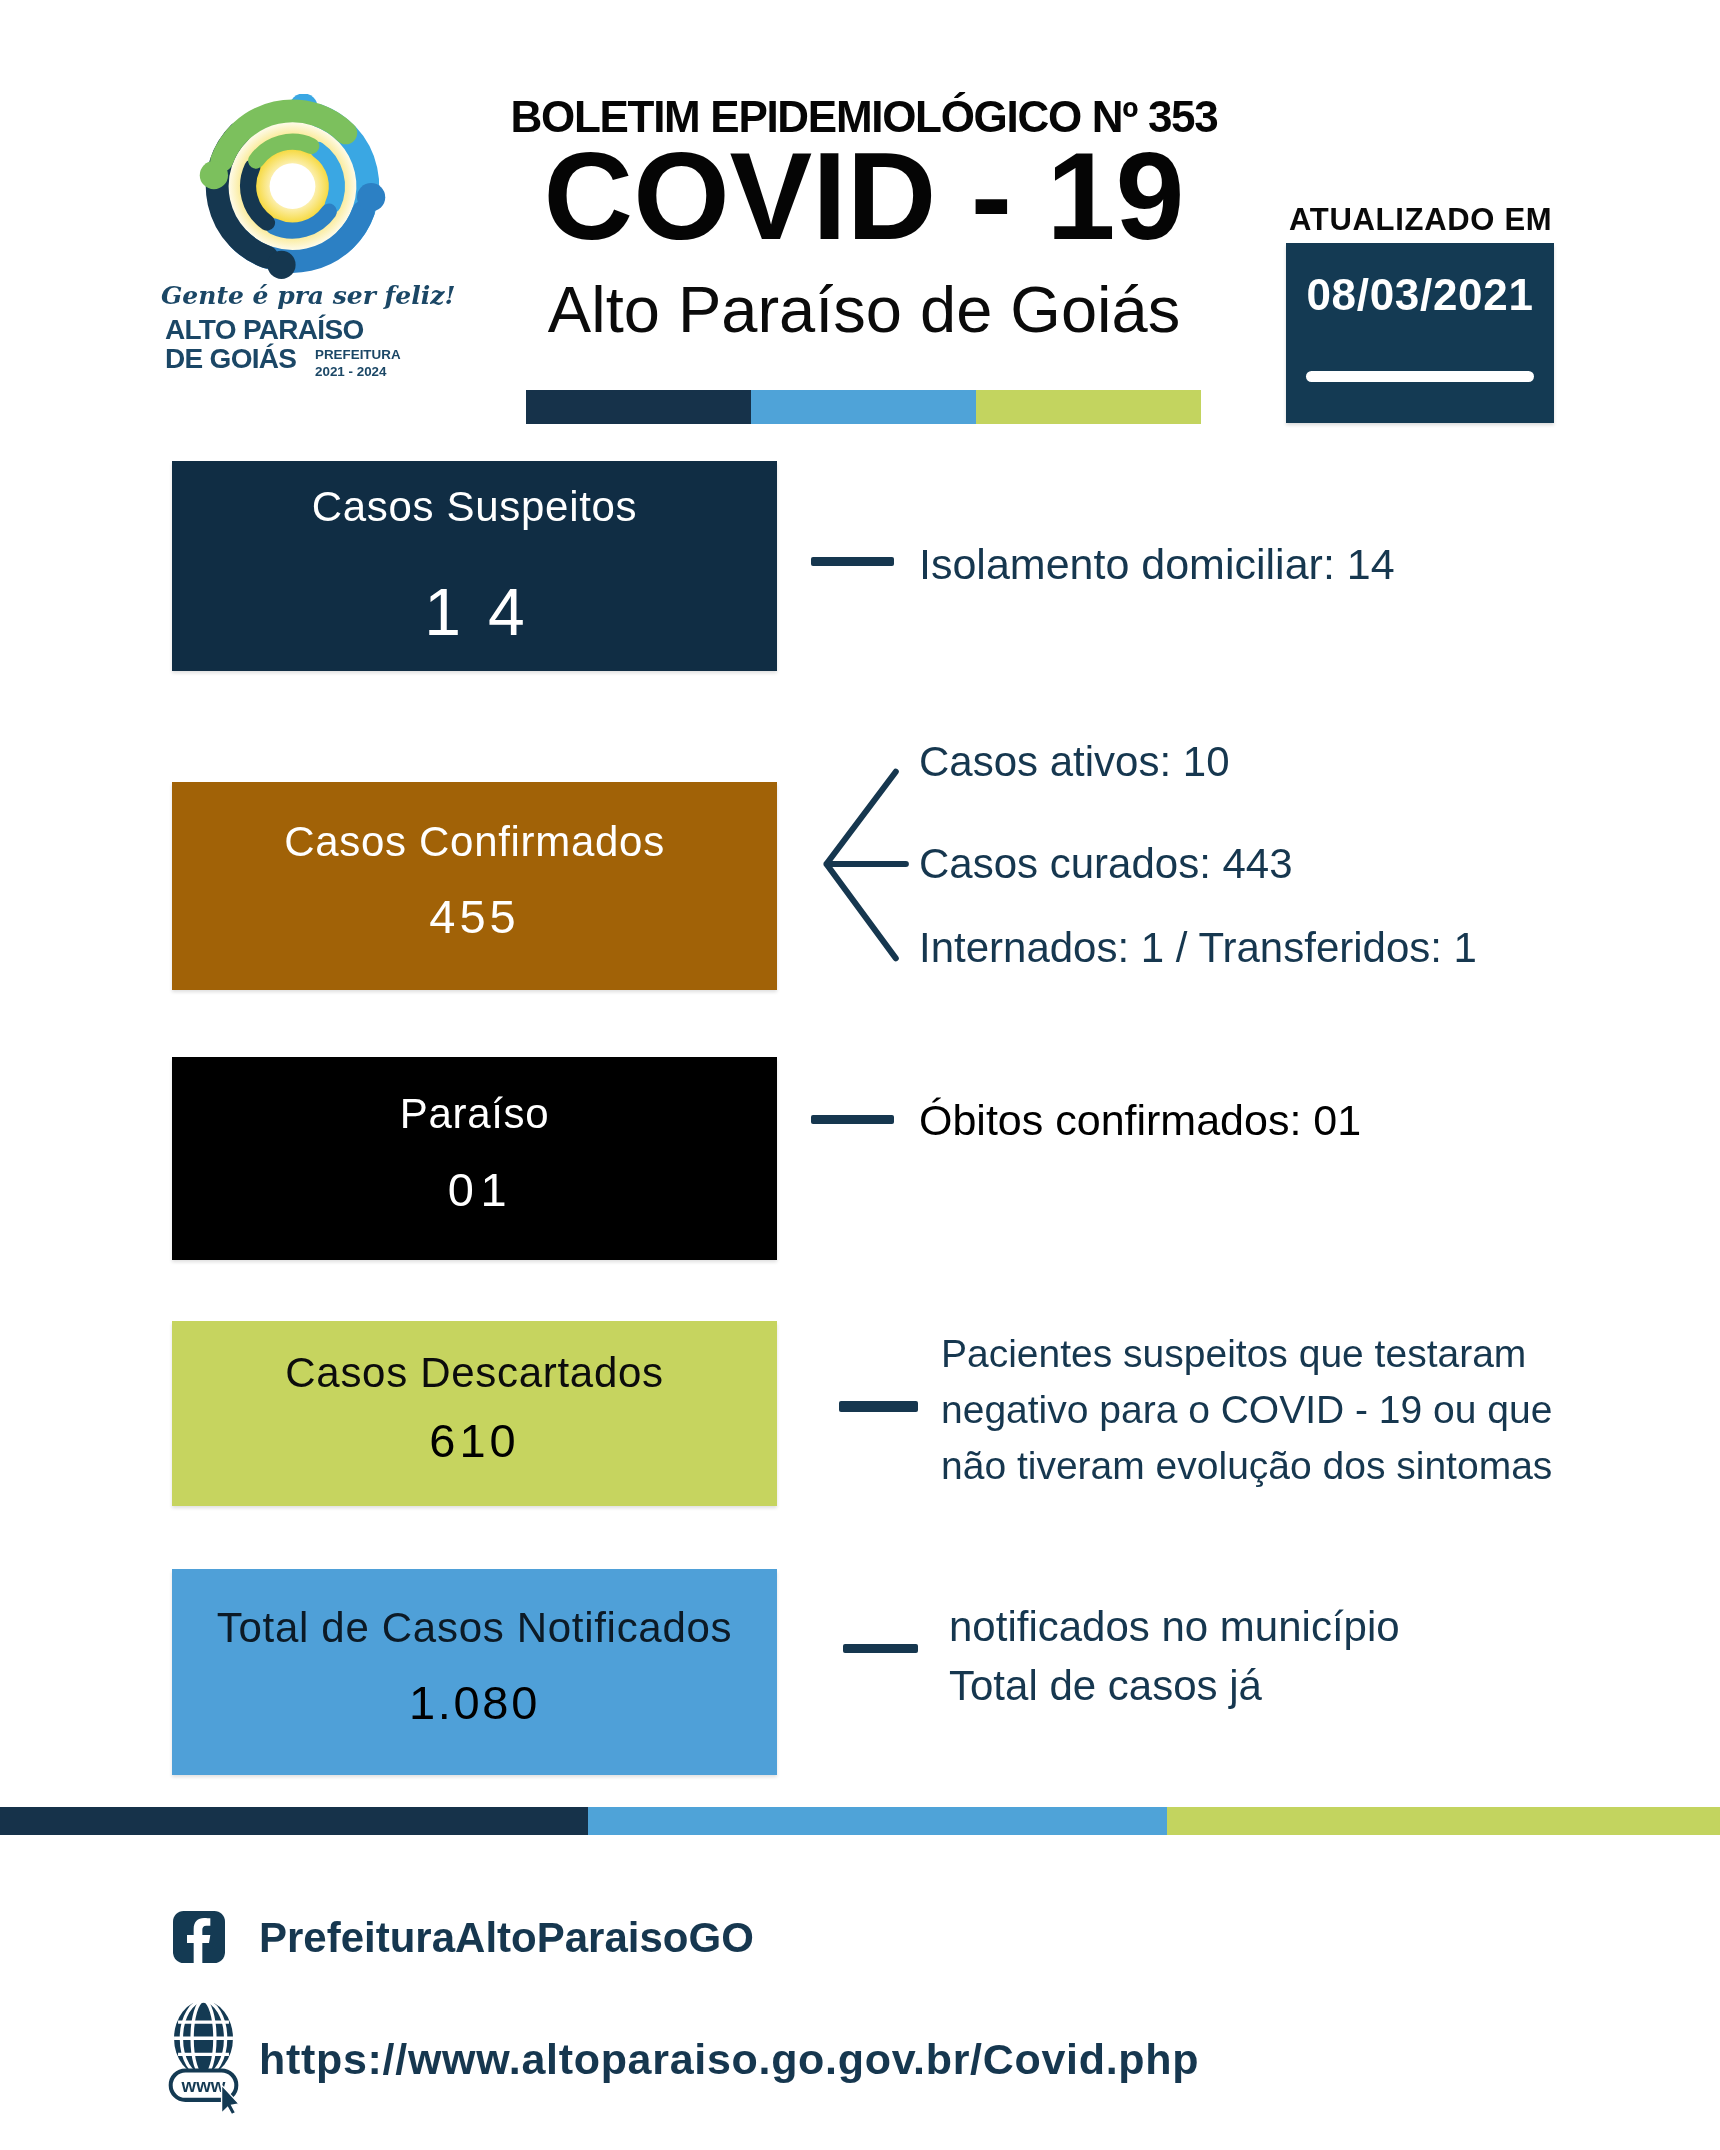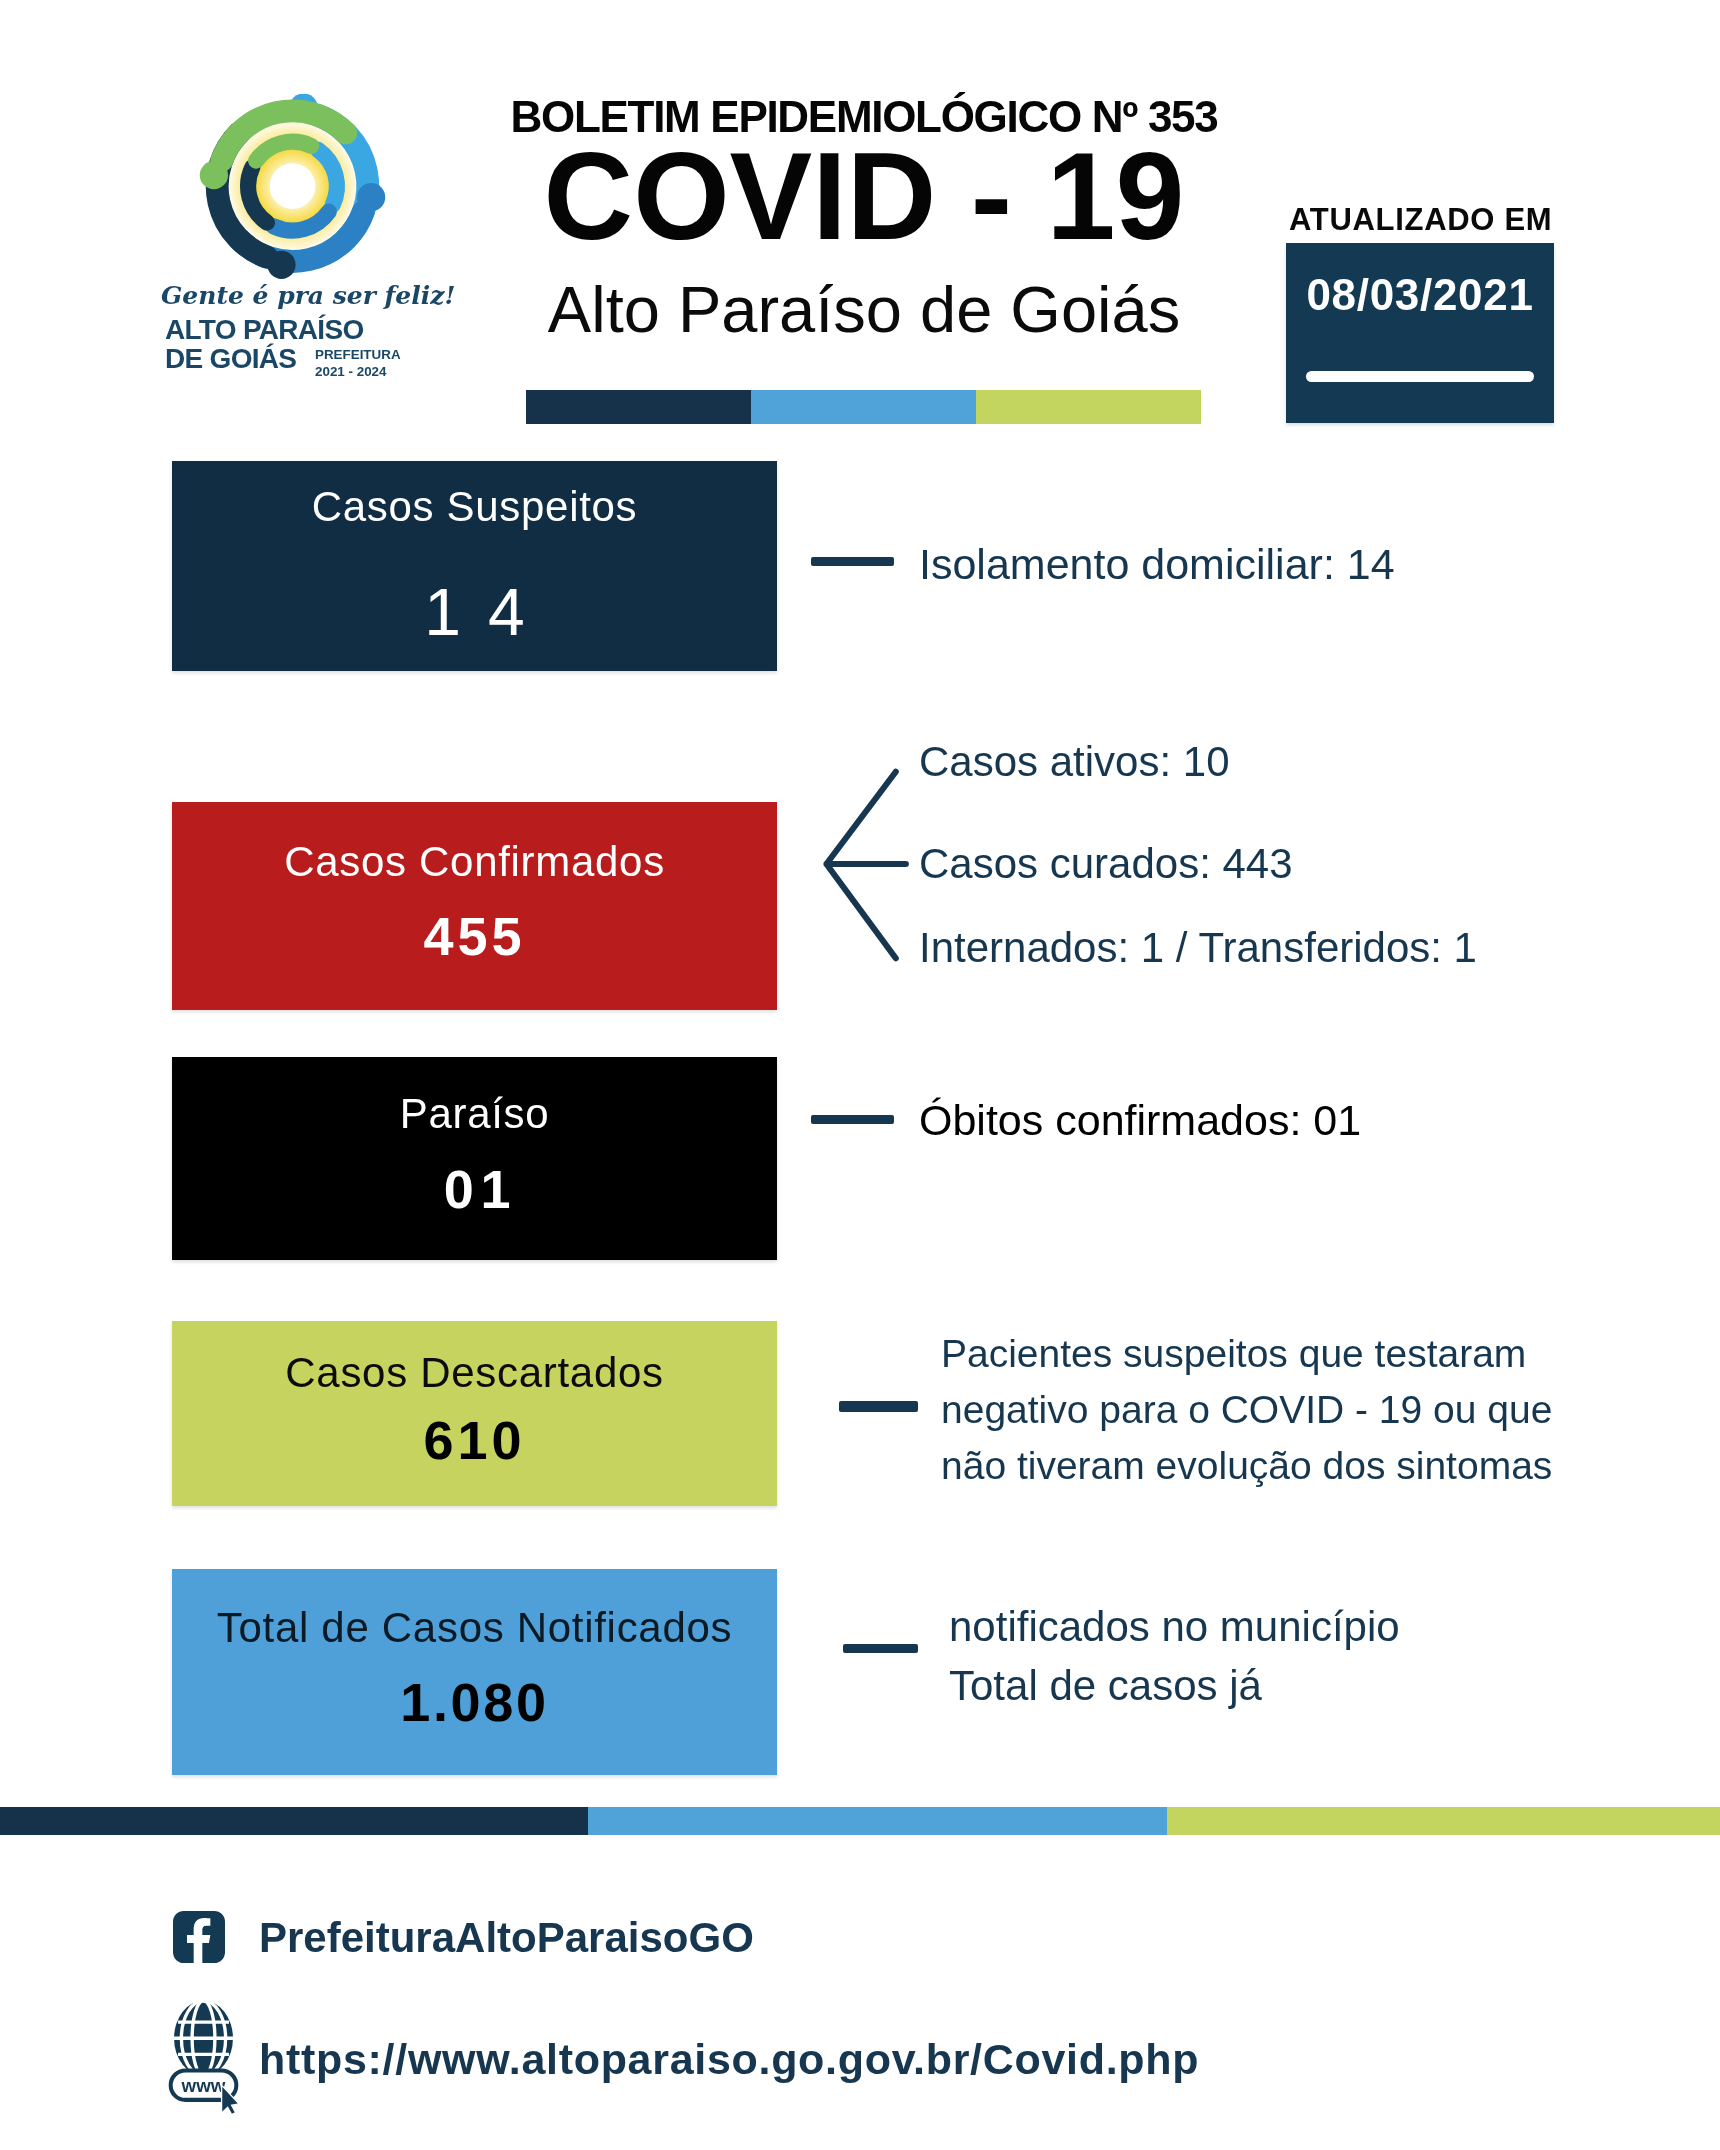--- a/index.html
+++ b/index.html
@@ -36,21 +36,21 @@
         color:#1b4766;letter-spacing:-0.7px;white-space:nowrap;}
   .logo-line2{position:absolute;left:165px;top:343px;font-size:28px;font-weight:bold;
         color:#1b4766;letter-spacing:-0.7px;white-space:nowrap;}
   .logo-org{position:absolute;left:315px;top:347px;font-size:13.4px;font-weight:bold;color:#1b4766;}
   .logo-term{position:absolute;left:315px;top:364px;font-size:13.4px;font-weight:bold;color:#1b4766;}
 
   
   .card{position:absolute;left:172px;width:605px;display:flex;flex-direction:column;
         align-items:center;justify-content:center;gap:17.5px;box-shadow:0 3.4px 3.4px rgba(0,0,0,.13);}
   .card-label{font-size:42px;line-height:44px;letter-spacing:0.7px;white-space:nowrap;}
-  .card-value{font-size:54px;line-height:71px;font-weight:bold;white-space:nowrap;}
+  .card-value{font-size:47px;line-height:71px;font-weight:normal;white-space:nowrap;}
   .card-suspeitos{top:461px;height:210px;gap:48px;}
   .card-suspeitos .card-value{font-weight:normal;font-size:66px;letter-spacing:27px;
         position:relative;left:13.4px;}
   .card-confirmados{top:782px;height:208px;}
   .card-confirmados .card-value{letter-spacing:4px;}
   .card-obitos{top:1057px;height:203px;}
   .card-obitos .card-value{letter-spacing:6.7px;margin-left:12px;}
   .card-descartados{top:1321px;height:185px;gap:10.8px;}
   .card-descartados .card-value{letter-spacing:4px;color:#000;}
   .card-notificados{top:1569px;height:206px;}
@@ -138,21 +138,21 @@
   <div class="updated-label">ATUALIZADO EM</div>
   <div class="date-box" style="background-color: rgb(20, 58, 83);">
     <div class="date-value">08/03/2021</div>
     <div class="date-underline"></div>
   </div>
 
   <div class="card card-suspeitos" style="background-color: rgb(16, 45, 68); color: rgb(255, 255, 255);">
     <div class="card-label">Casos Suspeitos</div>
     <div class="card-value">14</div>
   </div>
-  <div class="card card-confirmados" style="background-color: #b91c1c; color: rgb(255, 255, 255); margin-top: 20px;">
+  <div class="card card-confirmados" style="background-color: #a16207; color: rgb(255, 255, 255);">
     <div class="card-label">Casos Confirmados</div>
     <div class="card-value">455</div>
   </div>
   <div class="card card-obitos" style="background-color: rgb(0, 0, 0); color: rgb(255, 255, 255);">
     <div class="card-label">Paraíso</div>
     <div class="card-value">01</div>
   </div>
   <div class="card card-descartados" style="background-color: rgb(198, 212, 95); color: rgb(12, 12, 12);">
     <div class="card-label">Casos Descartados</div>
     <div class="card-value">610</div>

